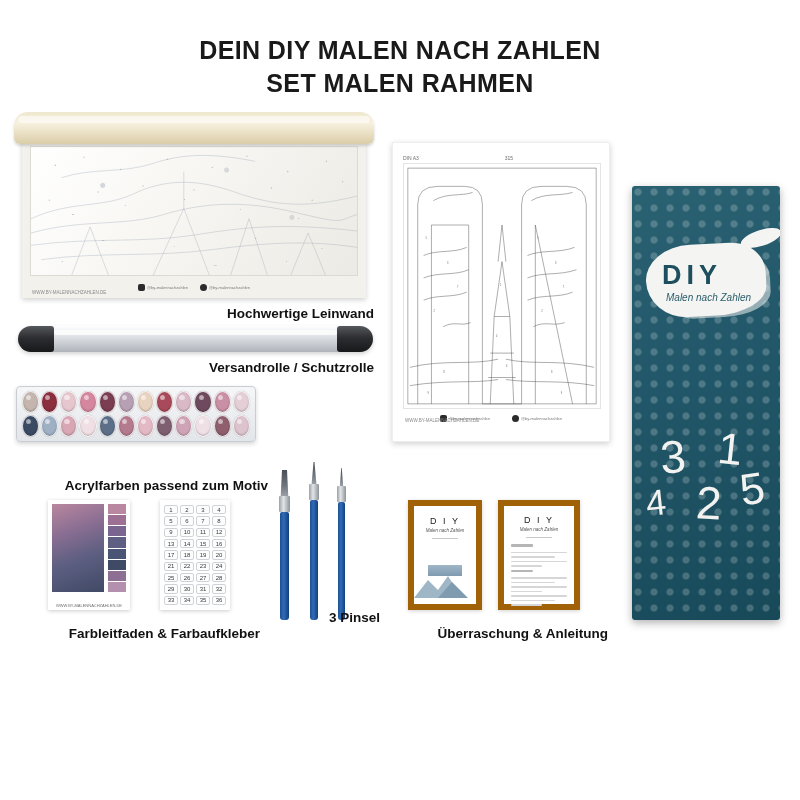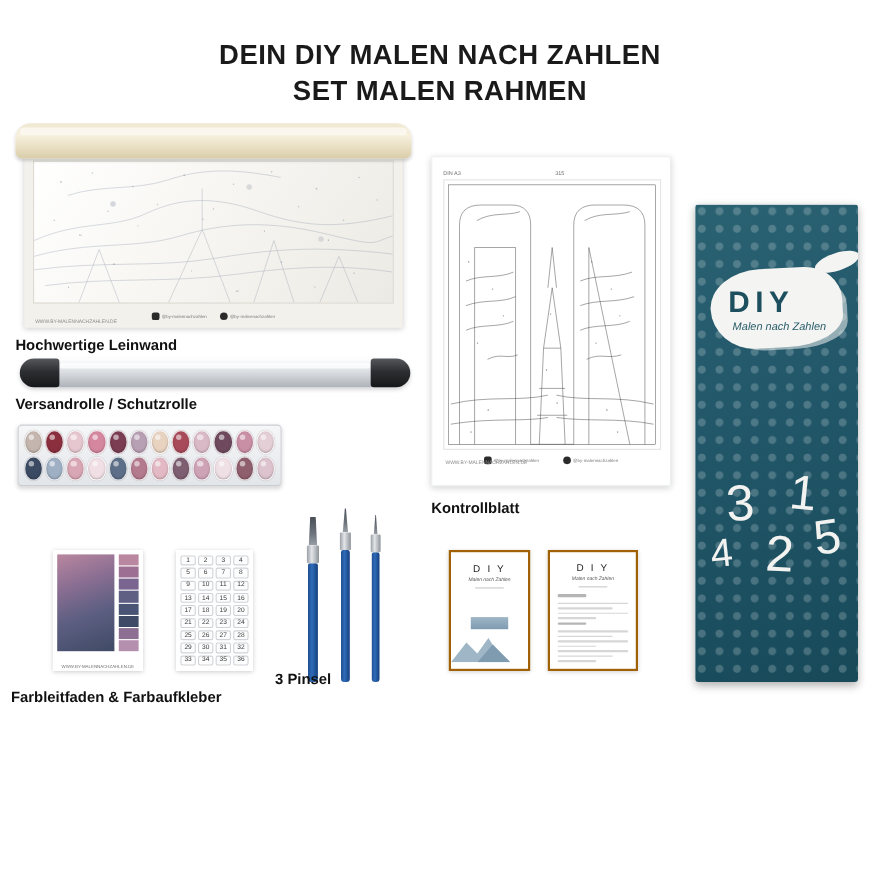--- a/index.html
+++ b/index.html
@@ -31,21 +31,21 @@
     font-weight: bold;
     font-size: 25px;
     letter-spacing: 0.4px;
     line-height: 1.33;
   }
   .headline .l1, .headline .l2 { display: block; }
 
   
   .caption {
     position: absolute;
-    text-align: left;
+    text-align: right;
     font-weight: bold;
     font-size: 13.5px;
     color: #111;
     white-space: nowrap;
   }
 
   
   .canvas-wrap {
     position: absolute;
     left: 14px;
@@ -256,21 +256,21 @@
   }
   .control-url {
     position:absolute; left: 12px; bottom: 18px; font-size: 4.5px; color:#8a8a8a;
   }
 
   
   .sheet {
     position: absolute;
     background: #fff;
     box-shadow: 0 1px 4px rgba(0,0,0,0.18);
-    border: 2px solid #a16207;
+    border: 6px solid #a16207;
     box-sizing: border-box;
   }
   .sheet-a { left: 408px; top: 500px; width: 74px; height: 110px; padding: 10px 7px; }
   .sheet-b { left: 498px; top: 500px; width: 82px; height: 110px; padding: 9px 7px; }
   .sheet-logo {
     text-align:center; font-size: 9px; letter-spacing: 2px; color:#222; font-weight: 400;
   }
   .sheet-sub {
     text-align:center; font-size: 4.5px; color:#555; font-style: italic; margin-top: 2px;
   }
@@ -446,20 +446,21 @@
         <div class="pot" style="background: rgb(93, 111, 136);"></div>
         <div class="pot" style="background: rgb(180, 122, 142);"></div>
         <div class="pot" style="background: rgb(226, 185, 196);"></div>
         <div class="pot" style="background: rgb(126, 95, 114);"></div>
         <div class="pot" style="background: rgb(207, 163, 182);"></div>
         <div class="pot" style="background: rgb(239, 224, 230);"></div>
         <div class="pot" style="background: rgb(143, 95, 110);"></div>
         <div class="pot" style="background: rgb(220, 195, 205);"></div>
       </div>
   </div>
+  <div class="caption cap-paints">Acrylfarben passend zum Motiv</div>
 
   <div class="guide">
     <div class="guide-img"></div>
     <div class="guide-swatches">
         <div class="guide-sw" style="background: rgb(185, 135, 159);"></div>
         <div class="guide-sw" style="background: rgb(156, 111, 147);"></div>
         <div class="guide-sw" style="background: rgb(122, 100, 144);"></div>
         <div class="guide-sw" style="background: rgb(94, 95, 130);"></div>
         <div class="guide-sw" style="background: rgb(74, 84, 116);"></div>
         <div class="guide-sw" style="background: rgb(63, 74, 102);"></div>
@@ -589,21 +590,20 @@
       <span class="mini-badge">
         <span class="mini-dot"></span>
         <span>@by-malennachzahlen</span>
       </span>
       <span class="mini-badge">
         <span class="mini-dot circle"></span>
         <span>@by-malennachzahlen</span>
       </span>
     </div>
   </div>
-  <div class="caption cap-control">Kontrollblatt</div>
 
   <div class="sheet sheet-a">
     <div class="sheet-logo">D I Y</div>
     <div class="sheet-sub">Malen nach Zahlen</div>
     <div class="sheet-rule"></div>
     <div class="sheet-swatch"></div>
     <svg class="sheet-mountains" viewBox="0 0 60 26" preserveAspectRatio="none">
       <path d="M0 26 L14 8 L24 18 L34 4 L48 26 Z" fill="#9fb6c6"></path>
       <path d="M24 26 L38 10 L54 26 Z" fill="#7f9bb0"></path>
     </svg>
@@ -622,20 +622,21 @@
       <div class="line title"></div>
       <div class="line"></div>
       <div class="line mid"></div>
       <div class="line"></div>
       <div class="line short"></div>
       <div class="line"></div>
       <div class="line mid"></div>
       <div class="line short"></div>
     </div>
   </div>
+  <div class="caption cap-extras">Überraschung &amp; Anleitung</div>
 
   <div class="package">
     <div class="pkg-brush-tail"></div>
     <div class="pkg-brush-mark"></div>
     <div class="pkg-diy">DIY</div>
     <div class="pkg-sub">Malen nach Zahlen</div>
     <div class="pkg-num n3">3</div>
     <div class="pkg-num n1">1</div>
     <div class="pkg-num n4">4</div>
     <div class="pkg-num n2">2</div>

